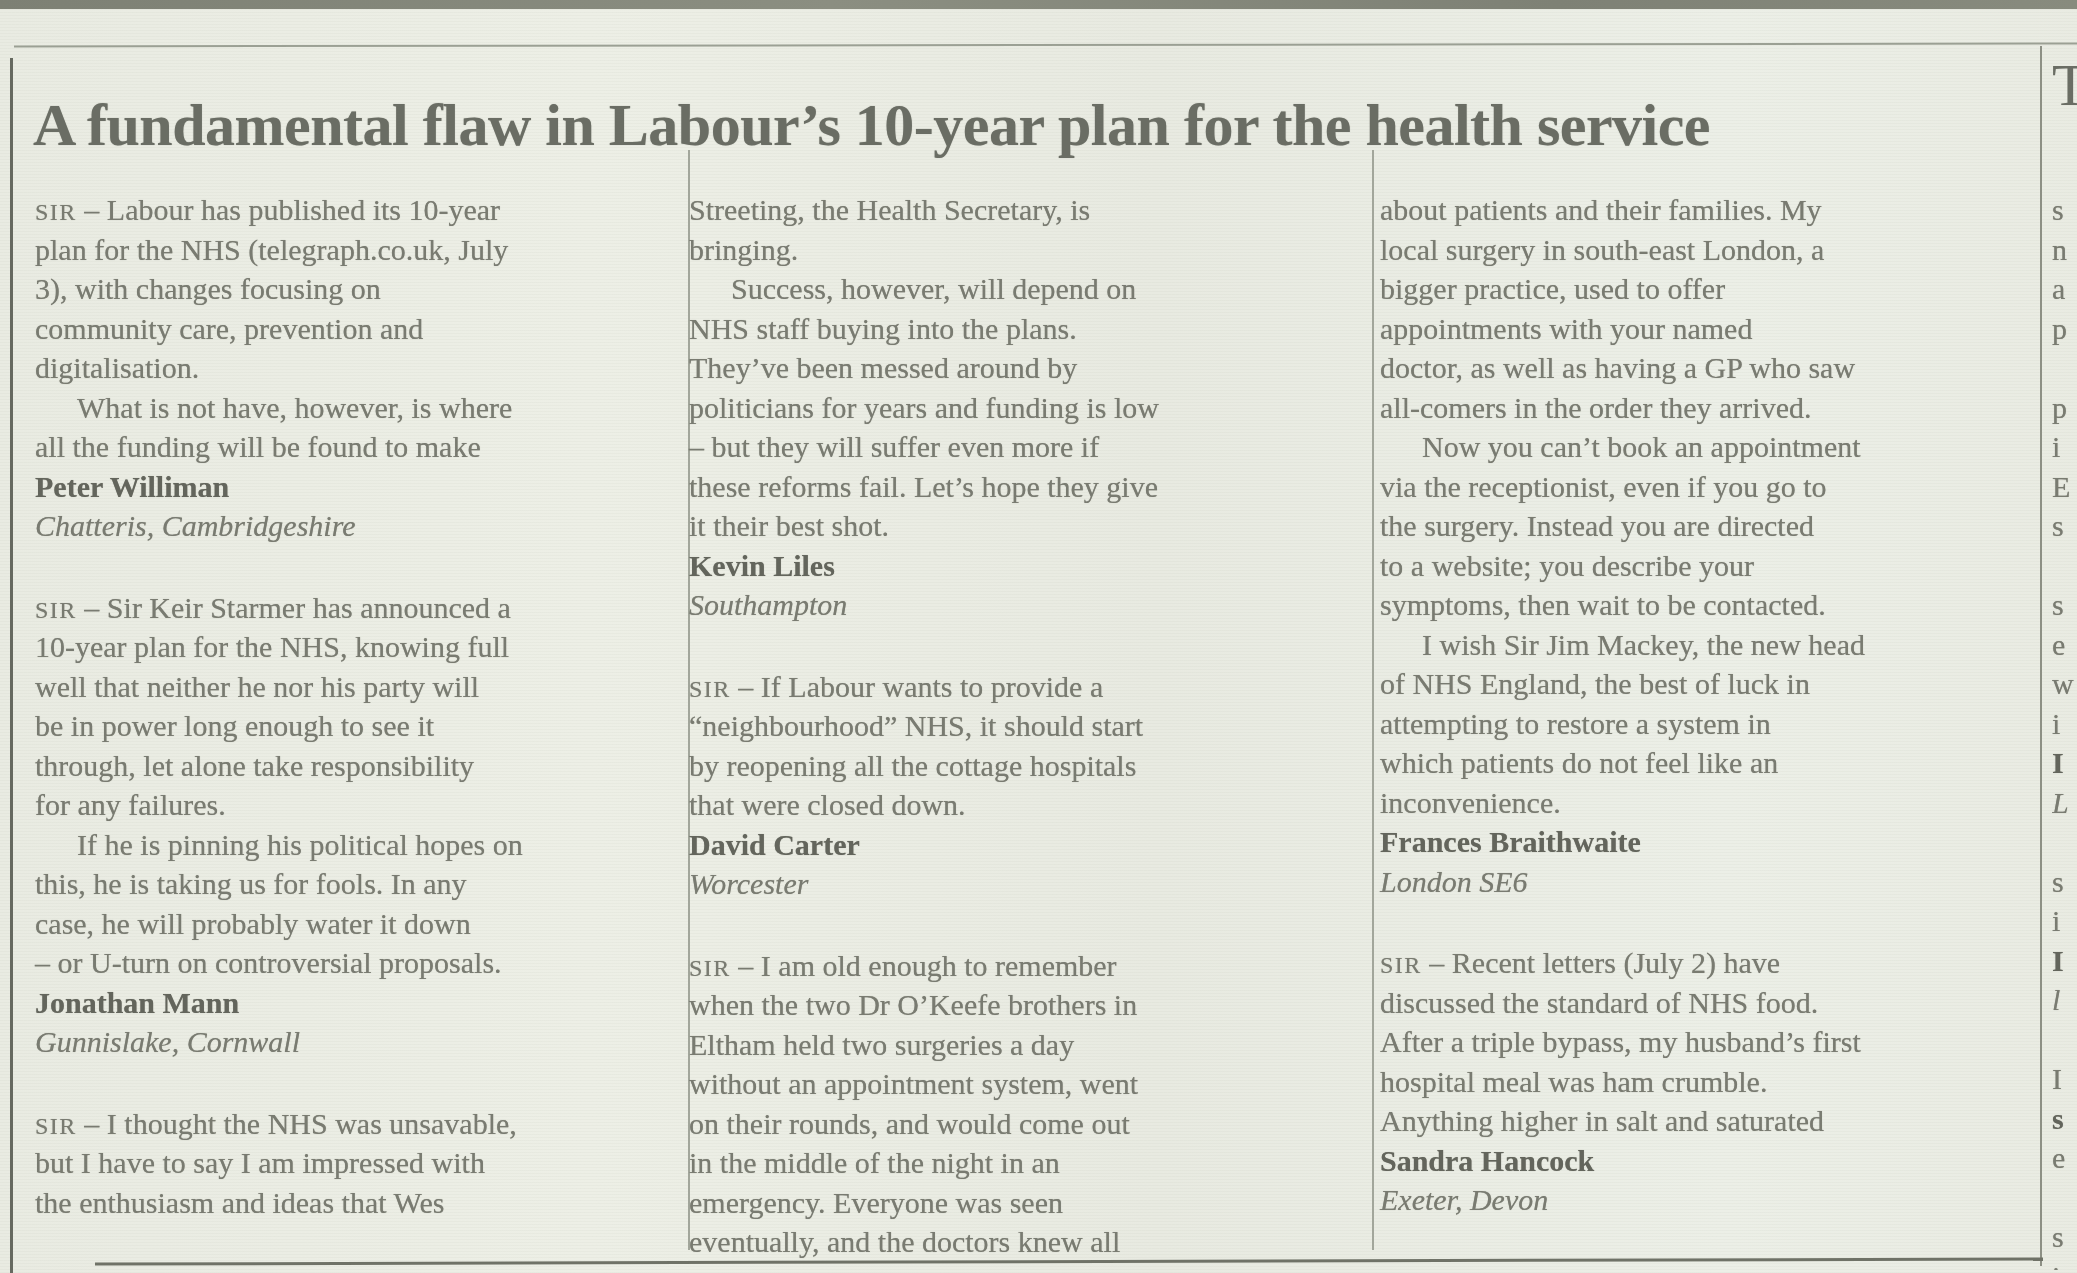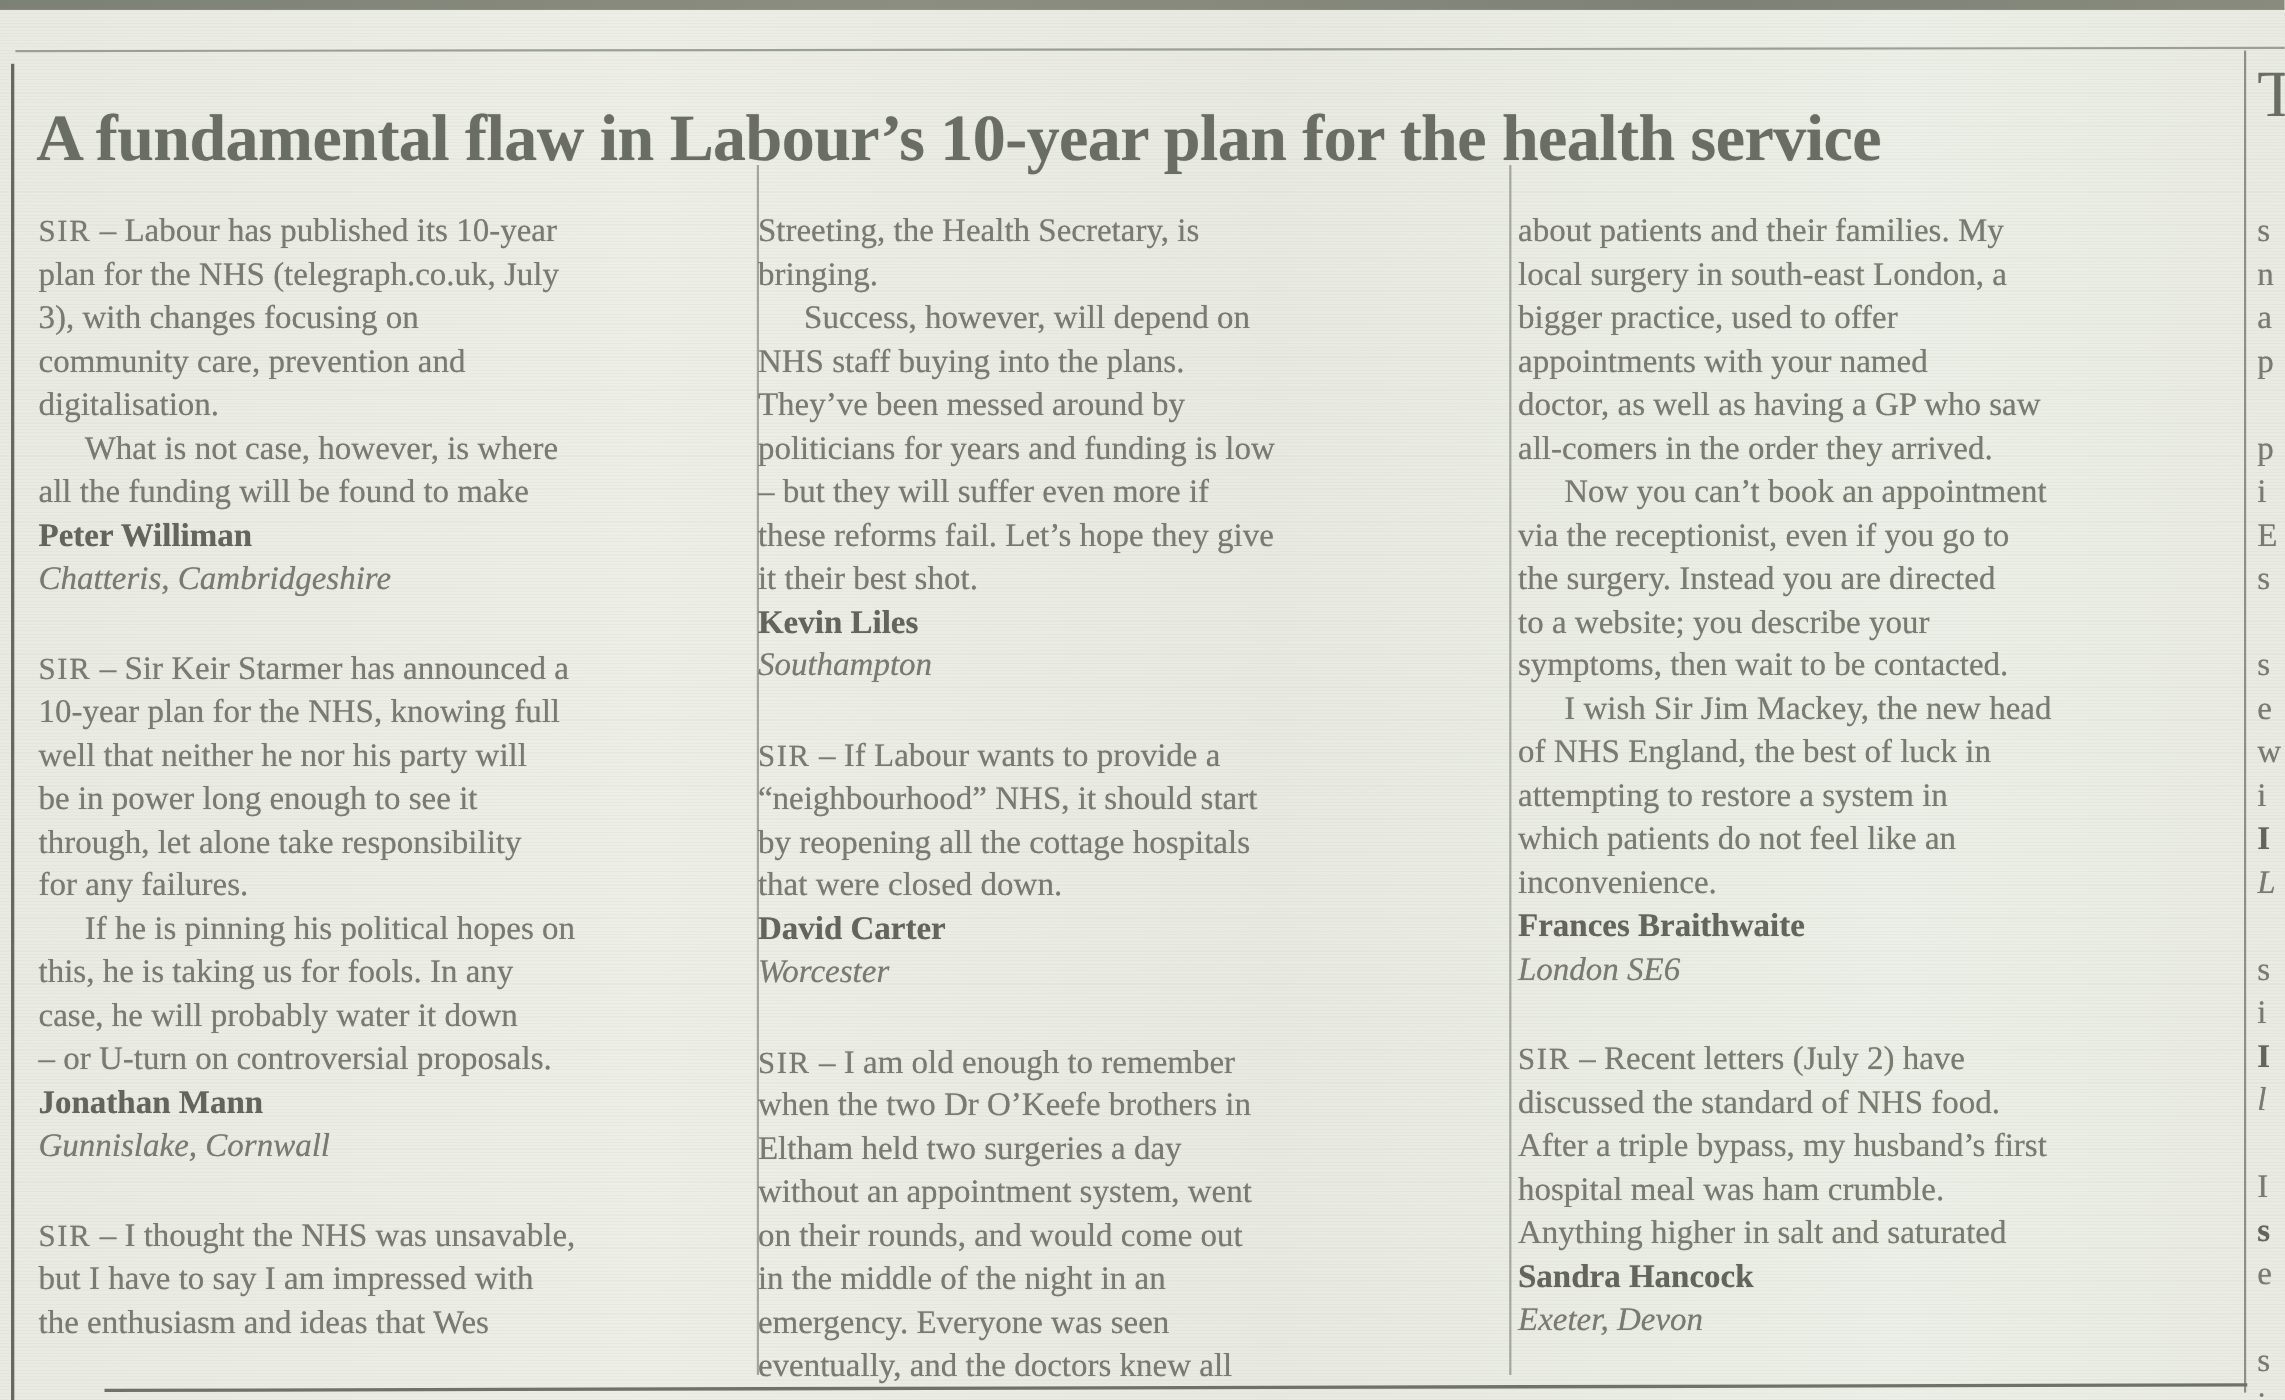--- a/index.html
+++ b/index.html
@@ -51,21 +51,21 @@
     text-shadow: 0 0 0.7px rgba(121,123,113,0.75);
   }
   .column:nth-of-type(1) { left: 35px; }
   .column:nth-of-type(2) { left: 689px; }
   .column:nth-of-type(3) { left: 1380px; }
   .letter + .letter { margin-top: 42px; }
   .line { height: 39.5px; line-height: 39.5px; white-space: nowrap; }
   .line.indent { text-indent: 42px; }
   .line.name { font-weight: bold; color: #63655c; }
   .line.location { font-style: italic; }
-  .sir { font-size: 28px; letter-spacing: 1.5px; }
+  .sir { font-size: 24px; letter-spacing: 1.5px; }
   .edge-col {
     position: absolute; left: 2052px; top: 190px; width: 25px; height: 1080px;
     overflow: hidden; font-size: 30px; color: #797b71;
     text-shadow: 0 0 0.7px rgba(121,123,113,0.75);
   }
   .edge-frag { position: absolute; left: 0; height: 39.5px; line-height: 39.5px; }
   .edge-frag.name { font-weight: bold; color: #63655c; }
   .edge-frag.location { font-style: italic; }
   .edge-headline {
     position: absolute; left: 2052px; top: 52px;
@@ -87,21 +87,21 @@
   <div class="divider divider-3"></div>
 
   <div class="columns">
       <div class="column">
         <div class="letter">
           <div class="line"><span class="sir">SIR</span> – Labour has published its 10-year</div>
           <div class="line">plan for the NHS (telegraph.co.uk, July</div>
           <div class="line">3), with changes focusing on</div>
           <div class="line">community care, prevention and</div>
           <div class="line">digitalisation.</div>
-          <div class="line indent">What is not case, however, is where</div>
+          <div class="line indent">What is not have, however, is where</div>
           <div class="line">all the funding will be found to make</div>
           <div class="line name">Peter Williman</div>
           <div class="line location">Chatteris, Cambridgeshire</div>
         </div>
         <div class="letter">
           <div class="line"><span class="sir">SIR</span> – Sir Keir Starmer has announced a</div>
           <div class="line">10-year plan for the NHS, knowing full</div>
           <div class="line">well that neither he nor his party will</div>
           <div class="line">be in power long enough to see it</div>
           <div class="line">through, let alone take responsibility</div>

